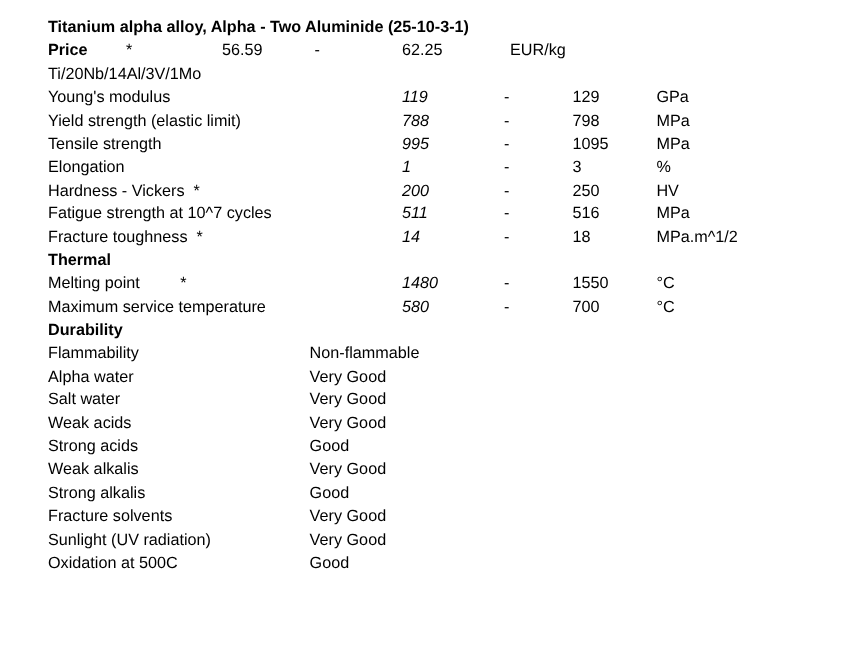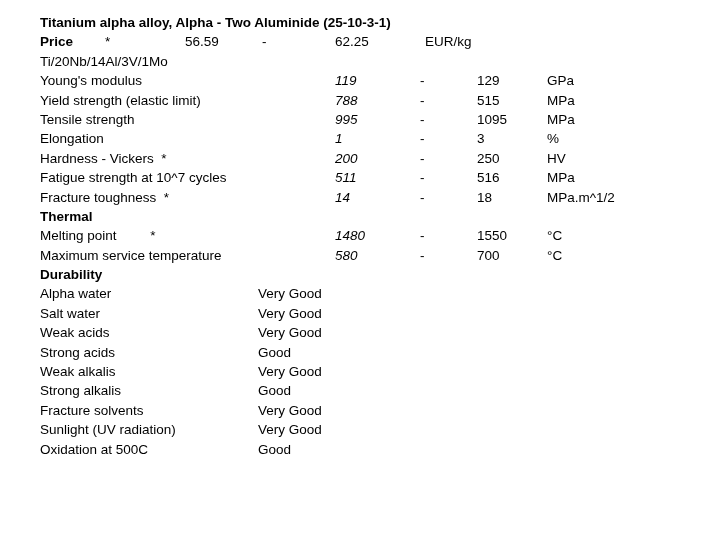--- a/index.html
+++ b/index.html
@@ -51,21 +51,21 @@
     <span class="abs cmin">119</span>
     <span class="abs cdash">-</span>
     <span class="abs cmax">129</span>
     <span class="abs cunit">GPa</span>
   </div>
 
   <div class="row">
     <span class="abs cn">Yield strength (elastic limit)</span>
     <span class="abs cmin">788</span>
     <span class="abs cdash">-</span>
-    <span class="abs cmax">515</span>
+    <span class="abs cmax">798</span>
     <span class="abs cunit">MPa</span>
   </div>
 
   <div class="row">
     <span class="abs cn">Tensile strength</span>
     <span class="abs cmin">995</span>
     <span class="abs cdash">-</span>
     <span class="abs cmax">1095</span>
     <span class="abs cunit">MPa</span>
   </div>
@@ -115,20 +115,24 @@
   <div class="row">
     <span class="abs cn">Maximum service temperature</span>
     <span class="abs cmin">580</span>
     <span class="abs cdash">-</span>
     <span class="abs cmax">700</span>
     <span class="abs cunit">°C</span>
   </div>
 
   <div class="row b">Durability</div>
 
+  <div class="row">
+    <span class="abs cn">Flammability</span>
+    <span class="abs cdval">Non-flammable</span>
+  </div>
 
   <div class="row">
     <span class="abs cn">Alpha water</span>
     <span class="abs cdval">Very Good</span>
   </div>
 
   <div class="row">
     <span class="abs cn">Salt water</span>
     <span class="abs cdval">Very Good</span>
   </div>

